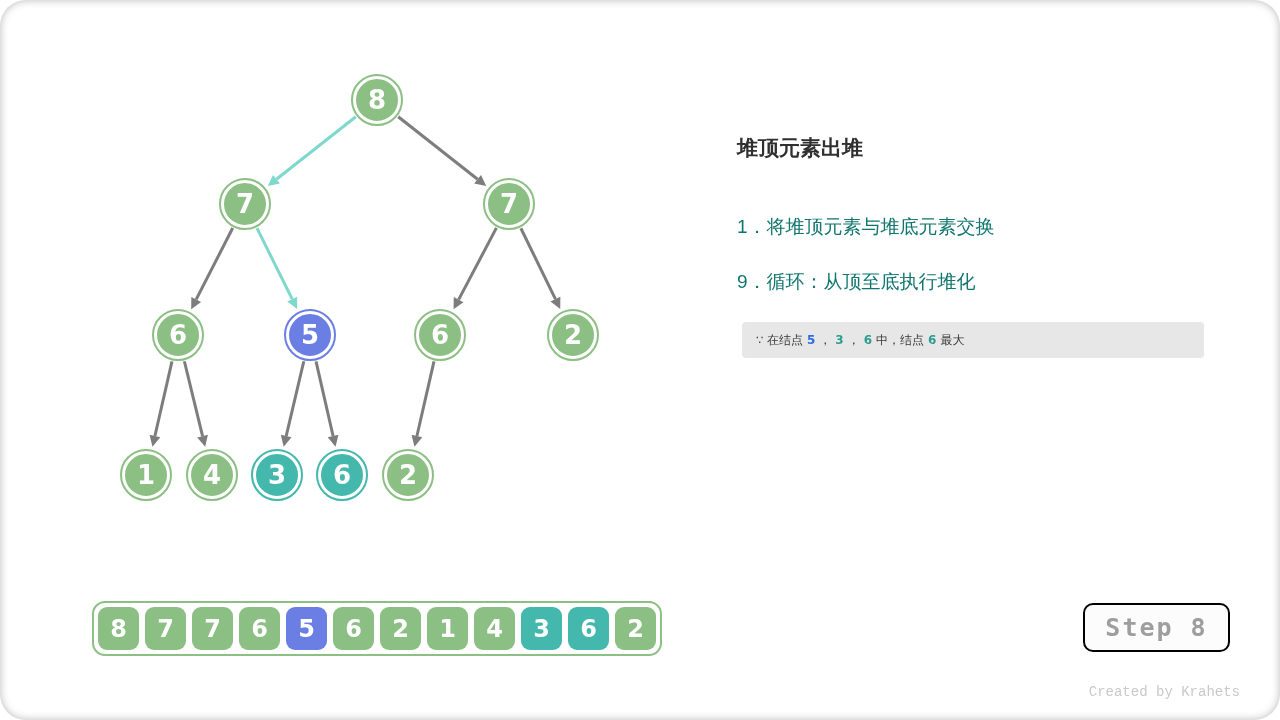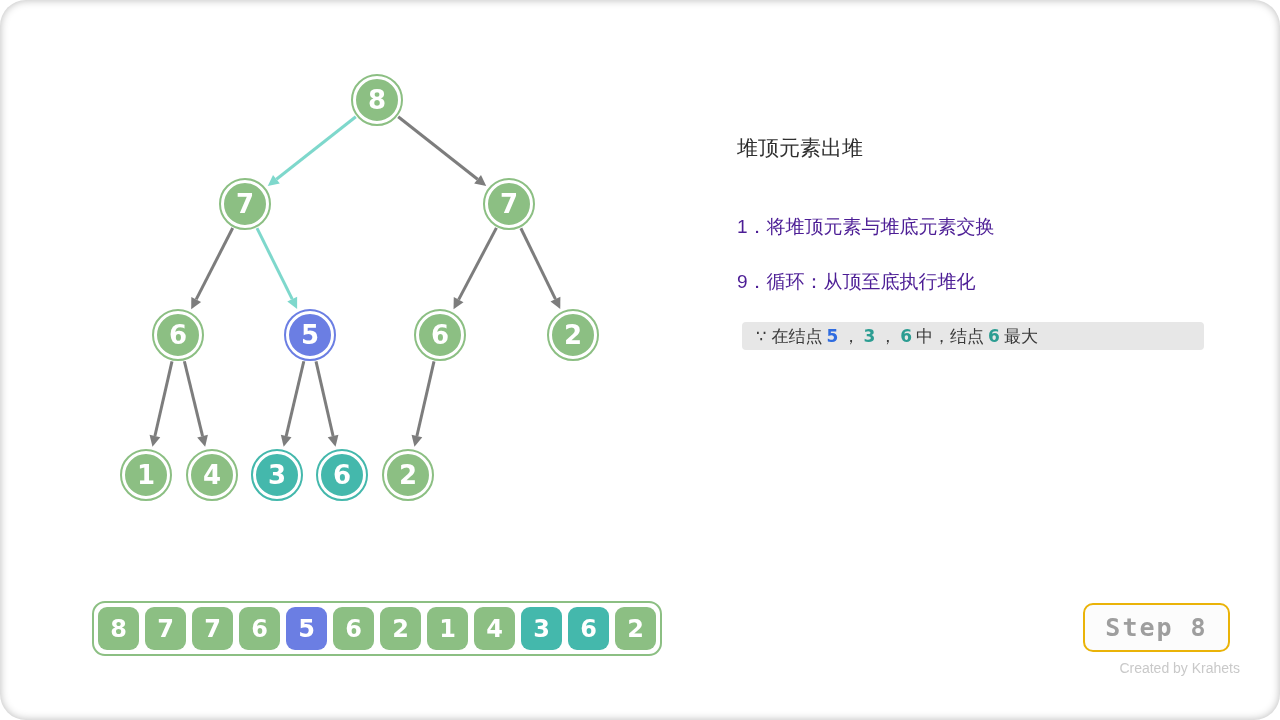--- a/index.html
+++ b/index.html
@@ -19,34 +19,34 @@
   #tree-svg { position: absolute; left: 0; top: 0; }
   .node-label {
     font-family: "DejaVu Sans", sans-serif;
     font-weight: bold;
     font-size: 26px;
     fill: #ffffff;
   }
   
   .panel { position: absolute; left: 737px; top: 134px; width: 500px; }
   .panel-title {
-    font-size: 21px; font-weight: normal; color: #2f2f2f;
+    font-size: 21px; font-weight: bold; color: #2f2f2f;
     line-height: 28px; margin: 0 0 50px 0;
   }
   .step-item {
-    font-size: 19px; color: #4c1d95;
+    font-size: 19px; color: #0f766e;
     line-height: 30px; margin: 0 0 25px 0;
   }
   .note-box {
     margin: 16px 0 0 5px;
-    width: 448px; height: 28px;
+    width: 448px; height: 36px;
     background: #e7e7e7; border-radius: 4px;
     display: flex; align-items: center;
     padding-left: 14px;
-    font-size: 17px; color: #3a3a3a;
+    font-size: 12px; color: #3a3a3a;
     white-space: pre;
   }
   .note-num { font-weight: bold; margin: 0 4px; font-family: "DejaVu Sans", sans-serif; }
   .c-blue { color: #2f6ce0; }
   .c-teal { color: #2c9d92; }
   
   .array-box {
     position: absolute; left: 92px; top: 601px;
     display: flex; gap: 6px;
     padding: 4px;
@@ -62,31 +62,31 @@
     font-family: "DejaVu Sans", sans-serif;
     font-weight: bold; font-size: 24px;
   }
   .cell.green { background: #8cbf83; }
   .cell.blue  { background: #6b7ee3; }
   .cell.teal  { background: #44b8ac; }
   
   .step-badge {
     position: absolute; left: 1083px; top: 603px;
     width: 143px; height: 45px;
-    border: 2px solid #eab308; border-radius: 10px;
+    border: 2px solid #000000; border-radius: 10px;
     background: #fcfcfc;
     display: flex; align-items: center; justify-content: center;
     font-family: "DejaVu Sans Mono", "Liberation Mono", monospace;
     font-weight: bold; font-size: 25px; letter-spacing: 2px;
     color: #9e9e9e;
   }
   
   .credit {
-    position: absolute; right: 40px; top: 660px;
-    font-family: Liberation Sans, sans-serif;
+    position: absolute; right: 40px; top: 684px;
+    font-family: Liberation Mono, monospace;
     font-size: 14px; color: #c9c9c9;
   }
 </style>
 </head>
 <body>
 
 <div class="card">
 
   <svg id="tree-svg" width="720" height="560" viewBox="0 0 720 560">
       <line x1="355.79172484985656" y1="116.70955011829484" x2="276.41966688910145" y2="179.2451109358595" stroke="#7ed8cc" stroke-width="3"></line>

